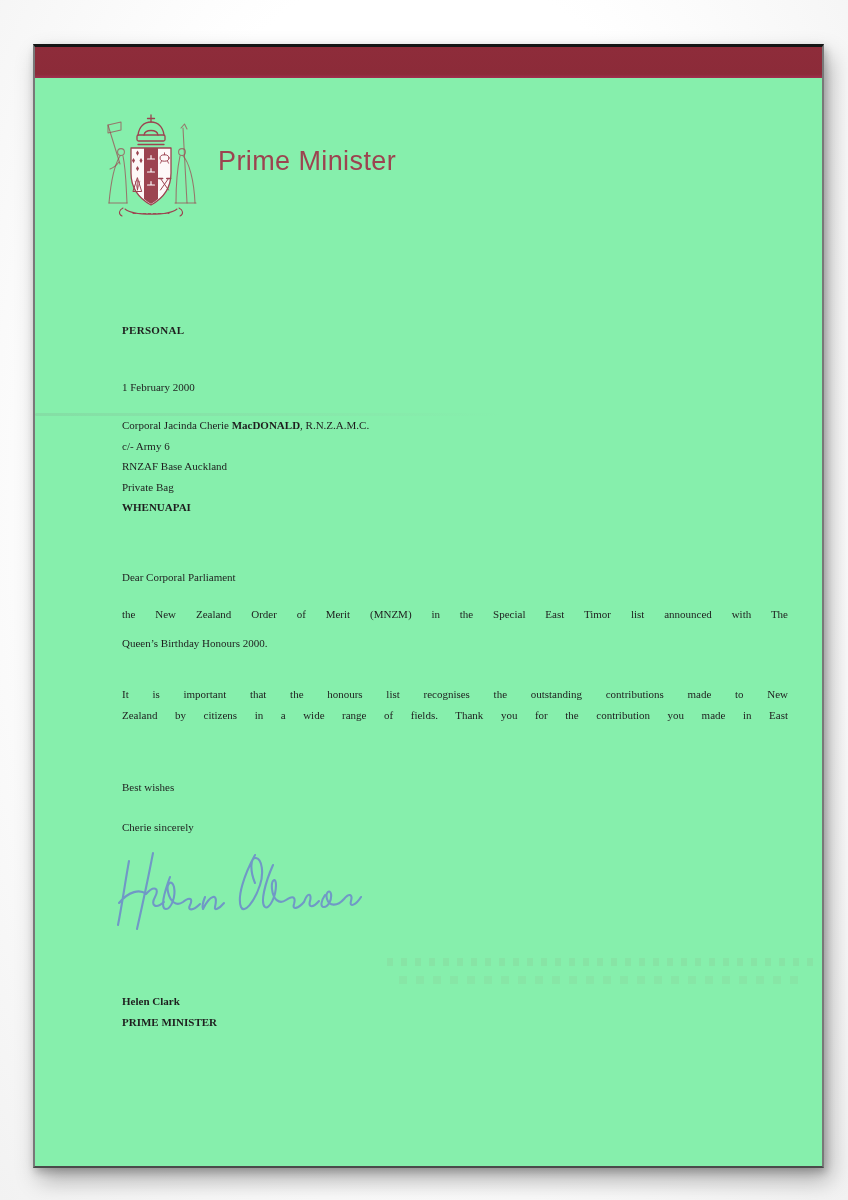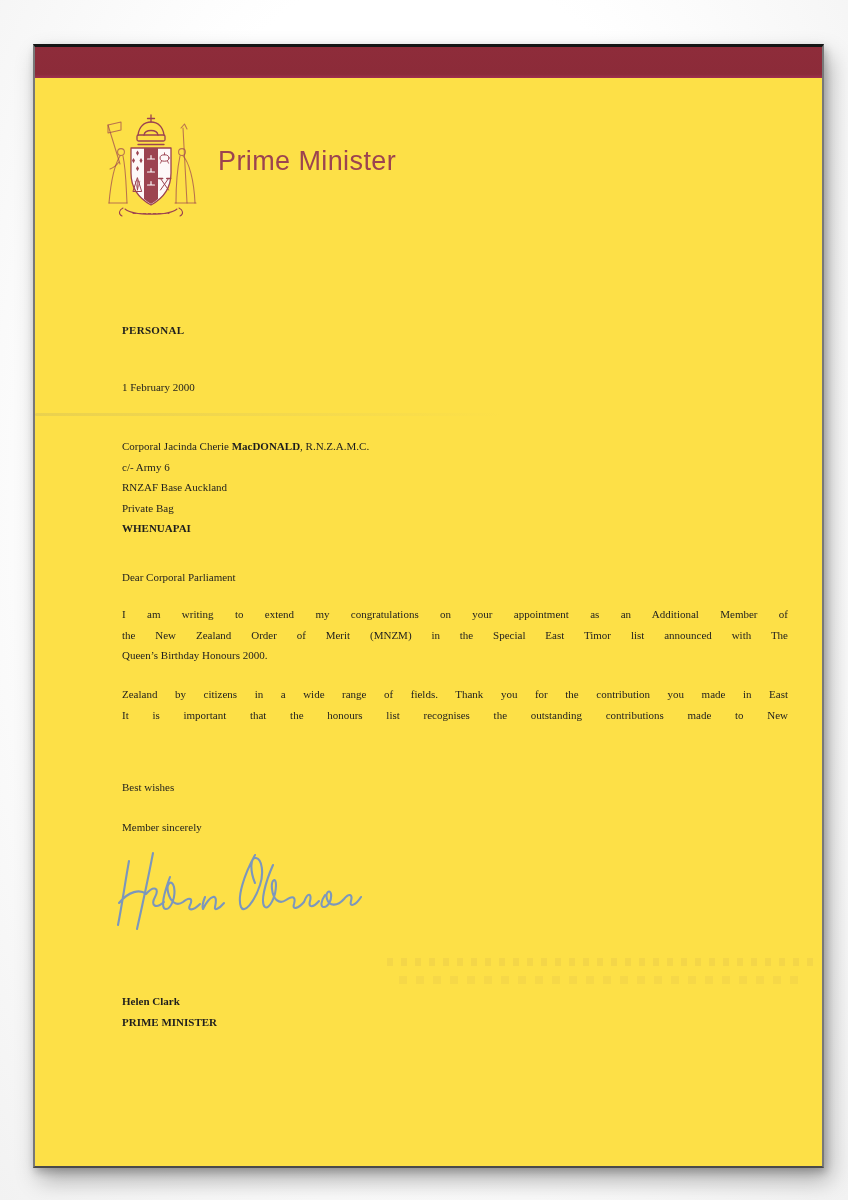--- a/index.html
+++ b/index.html
@@ -7,48 +7,48 @@
   body {
     font-family: "Liberation Serif", "DejaVu Serif", serif;
     background: radial-gradient(ellipse at 50% 42%, #ffffff 55%, #f2f2f2 100%);
     position: relative;
     overflow: hidden;
   }
   .page {
     position: absolute;
     left: 33px; top: 44px;
     width: 791px; height: 1124px;
-    background: #fde047;
+    background: #86efac;
     border: 2px solid #787878;
     border-top: 3px solid #151515;
     border-bottom: 2px solid #4a4a4a;
     box-shadow: 6px 12px 22px rgba(0,0,0,0.30), 2px 4px 8px rgba(0,0,0,0.22);
   }
   .band {
     position: absolute; left: 0; top: 0;
     width: 100%; height: 31px;
     background: linear-gradient(180deg, #8e2c3a 0%, #8c2b39 88%, #a03050 100%);
   }
   .crest { position: absolute; left: 60px; top: 65px; }
   .pm-title {
     position: absolute; left: 183px; top: 97px;
     font-family: "Liberation Sans", sans-serif;
     font-size: 27px; font-weight: 500; letter-spacing: 0.4px;
     color: #9c4350; line-height: 34px;
   }
   .txt { position: absolute; left: 87px; color: #1e1e1e; font-size: 11px; line-height: 20px; }
   .classification { top: 273px; font-weight: bold; letter-spacing: 0.3px; }
   .date { top: 330px; }
-  .recipient { top: 389px; line-height: 20.5px; font-family: Liberation Serif, serif; }
+  .recipient { top: 368px; line-height: 20.5px; font-family: Liberation Serif, serif; }
   .recipient b { font-weight: bold; }
   .recipient .bold-line { font-weight: bold; }
   .salutation { top: 520px; }
   .para { width: 666px; }
   .para .jline { text-align: justify; text-align-last: justify; line-height: 20.5px; }
-  .para .lline { line-height: 20.5px; }
+  .para .lline { line-height: 20.5px; margin-top: 8px; }
   .para1 { top: 557px; }
   .para2 { top: 637px; }
   .closing-best { top: 730px; }
   .closing-sincerely { top: 770px; }
   .signature { position: absolute; left: 78px; top: 800px; }
   .signer { top: 944px; font-weight: bold; line-height: 20.5px; }
   .footer {
     position: absolute; left: 0; top: 1070px; width: 100%;
     text-align: center;
     font-family: "Liberation Sans", sans-serif;
@@ -147,33 +147,32 @@
     <div><span>Corporal Jacinda Cherie </span><b>MacDONALD</b><span>, R.N.Z.A.M.C.</span></div>
     <div>c/- Army 6</div>
     <div>RNZAF Base Auckland</div>
     <div>Private Bag</div>
     <div class="bold-line">WHENUAPAI</div>
   </div>
 
   <div class="txt salutation">Dear Corporal Parliament</div>
 
   <div class="txt para para1">
-    <div class="jline">I am writing to extend my congratulations on your appointment as an Additional Member of</div>
     <div class="jline">the New Zealand Order of Merit (MNZM) in the Special East Timor list announced with The</div>
     <div class="lline">Queen’s Birthday Honours 2000.</div>
   </div>
 
   <div class="txt para para2">
+    <div class="jline">It is important that the honours list recognises the outstanding contributions made to New</div>
     <div class="jline">Zealand by citizens in a wide range of fields.  Thank you for the contribution you made in East</div>
-    <div class="jline">It is important that the honours list recognises the outstanding contributions made to New</div>
   </div>
 
   <div class="txt closing-best">Best wishes</div>
 
-  <div class="txt closing-sincerely">Member sincerely</div>
+  <div class="txt closing-sincerely">Cherie sincerely</div>
 
   <svg class="signature" width="255" height="92" viewBox="0 0 255 92" aria-hidden="true">
     <g fill="none" stroke="#6e8fc9" stroke-width="2.1" stroke-linecap="round" stroke-linejoin="round" opacity="0.9">
       <path d="M16 14 C 12 36, 9 58, 5 78
                M40 6 C 35 32, 29 60, 24 82
                M6 56 C 16 44, 27 42, 33 47
                C 41 38, 47 41, 42 50 C 37 59, 43 62, 51 55
                M57 30 C 51 46, 47 62, 53 62 C 58 62, 63 50, 61 40 C 59 32, 53 36, 55 45
                C 57 54, 63 60, 70 55 C 77 49, 80 52, 77 58 C 74 64, 80 64, 87 57
                M92 50 C 90 55, 89 60, 90 62 C 92 58, 96 51, 100 50 C 104 49, 103 56, 102 60 C 101 64, 106 62, 111 56"></path>

